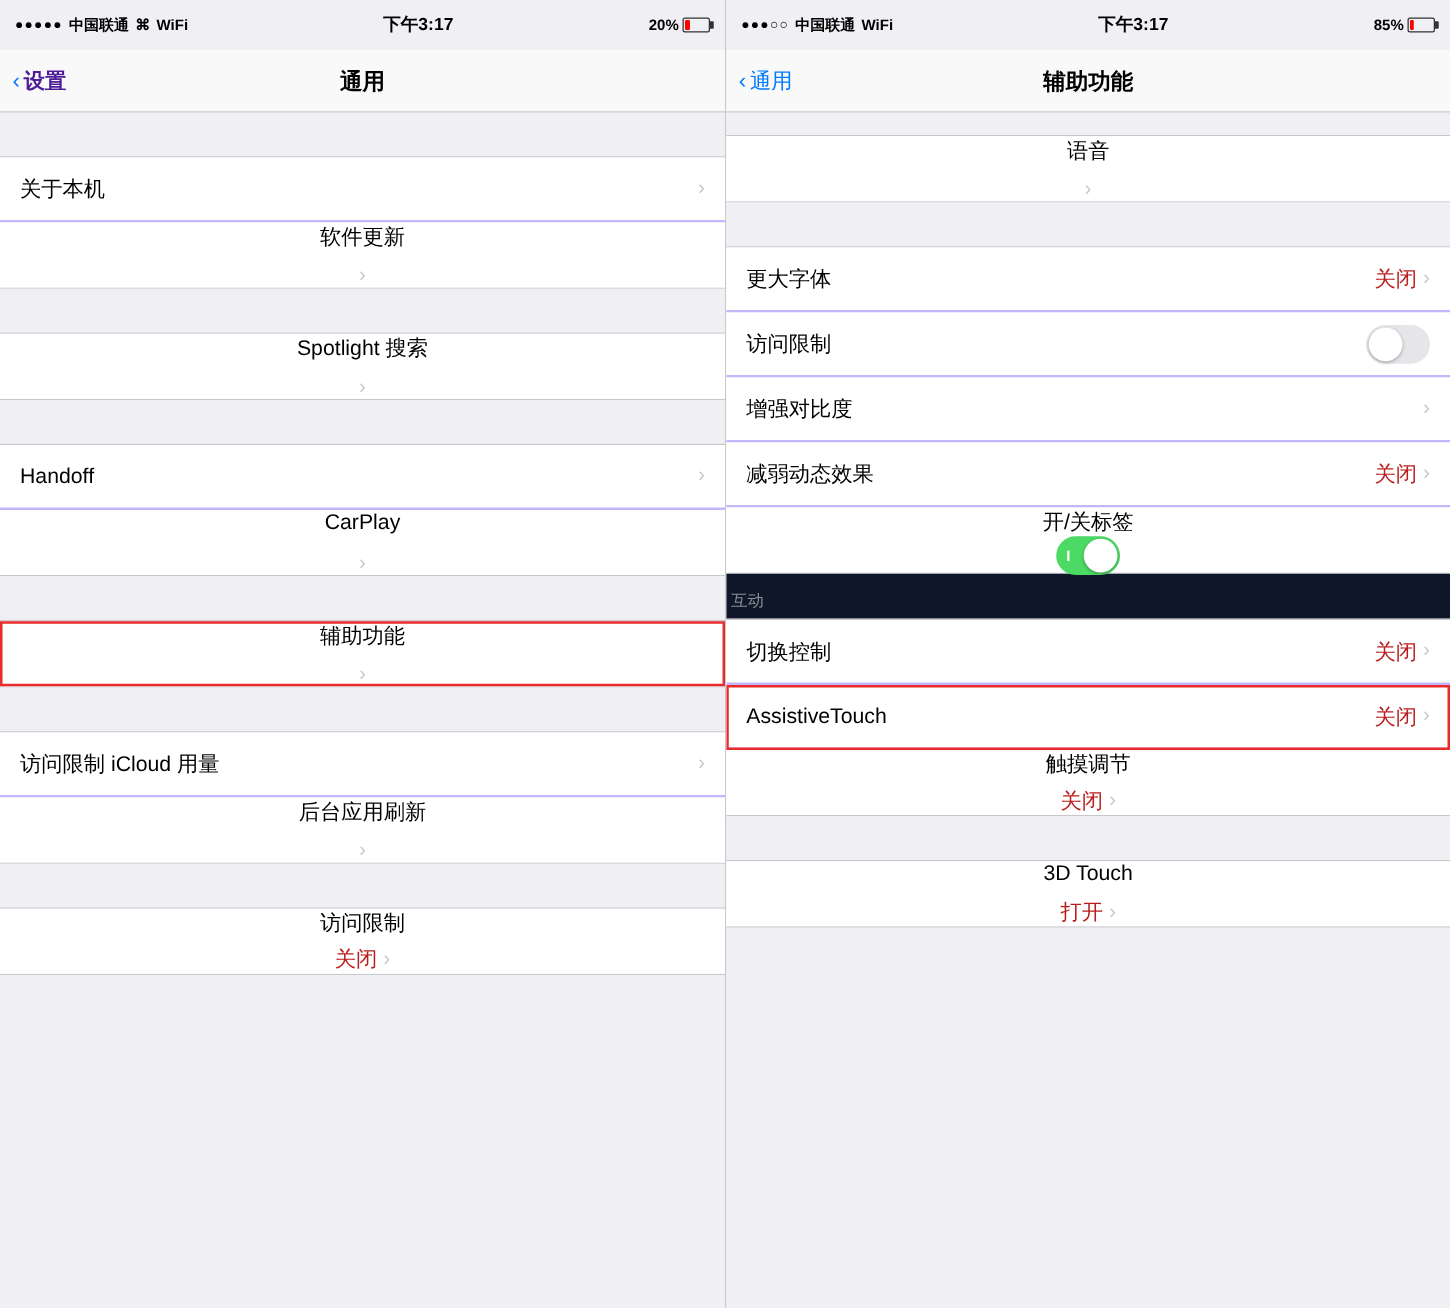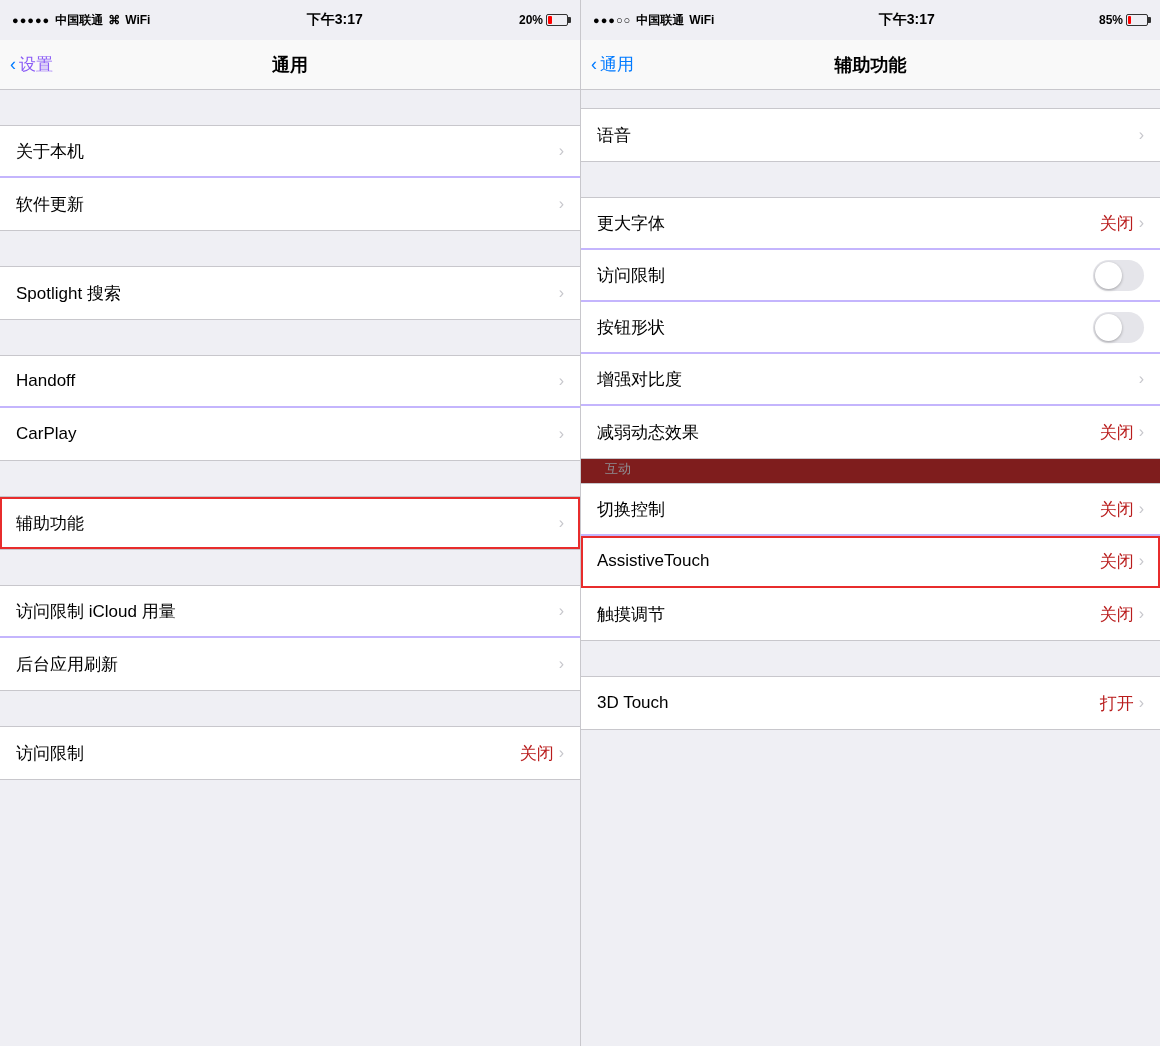--- a/index.html
+++ b/index.html
@@ -119,20 +119,21 @@
       display: flex;
       align-items: center;
       justify-content: space-between;
       padding: 0 16px;
       border-bottom: 2px solid #c4b5fd;
       cursor: pointer;
       position: relative;
     }
     .list-item:last-child {
       border-bottom: none;
+      flex-direction: column;
     }
     .list-item-label {
       font-size: 17px;
       color: #000;
     }
     .list-item-right {
       display: flex;
       align-items: center;
       gap: 5px;
     }
@@ -157,25 +158,25 @@
       width: 580px;
       height: 1046px;
       background: #efeff4;
       display: flex;
       flex-direction: column;
       border-left: 1px solid #c8c7cc;
     }
 
     
     .section-header {
-      height: 24px;
-      background: #7f1d1d;
+      height: 36px;
+      background: #0f172a;
       display: flex;
       align-items: flex-end;
-      padding: 0 24px 5px;
+      padding: 0 4px 5px;
     }
     .section-header-label {
       font-size: 13px;
       color: #8e8e93;
     }
 
     
     .toggle {
       width: 51px;
       height: 31px;
@@ -224,21 +225,21 @@
       <span style="font-size:12px;">20%</span>
       <div class="battery-box">
         <div class="battery-fill" style="width:20%;"></div>
       </div>
     </div>
   </div>
 
   <div class="nav-bar">
     <div class="nav-back">
       <span class="nav-chevron">‹</span>
-      <span style="color:#8b5cf6;font-size:17px;">设置</span>
+      <span style="color:#4c1d95;font-size:17px;font-weight:bold;">设置</span>
     </div>
     <span class="nav-title">通用</span>
   </div>
 
   <div class="settings-content">
 
     <div class="section-gap"></div>
 
     <div class="list-group">
       <div class="list-item">
@@ -375,40 +376,41 @@
       </div>
       <div class="list-item">
         <span class="list-item-label">访问限制</span>
         <div class="list-item-right">
           <div class="toggle off">
             <div class="toggle-knob"></div>
           </div>
         </div>
       </div>
       <div class="list-item">
-        <span class="list-item-label">按钮形状</span>
-        <div class="list-item-right">
-          <div class="toggle off">
+        <span class="list-item-label">增强对比度</span>
+        <div class="list-item-right">
+          <span class="chevron-right">›</span>
+        </div>
+      </div>
+      <div class="list-item">
+        <span class="list-item-label">减弱动态效果</span>
+        <div class="list-item-right">
+          <span class="list-item-value">关闭</span>
+          <span class="chevron-right">›</span>
+        </div>
+      </div>
+      <div class="list-item">
+        <span class="list-item-label">开/关标签</span>
+        <div class="list-item-right">
+          <div class="toggle on">
+            <span class="toggle-label-i">I</span>
             <div class="toggle-knob"></div>
           </div>
         </div>
       </div>
-      <div class="list-item">
-        <span class="list-item-label">增强对比度</span>
-        <div class="list-item-right">
-          <span class="chevron-right">›</span>
-        </div>
-      </div>
-      <div class="list-item">
-        <span class="list-item-label">减弱动态效果</span>
-        <div class="list-item-right">
-          <span class="list-item-value">关闭</span>
-          <span class="chevron-right">›</span>
-        </div>
-      </div>
     </div>
 
     <div class="section-header">
       <span class="section-header-label">互动</span>
     </div>
 
     <div class="list-group">
       <div class="list-item">
         <span class="list-item-label">切换控制</span>
         <div class="list-item-right">

